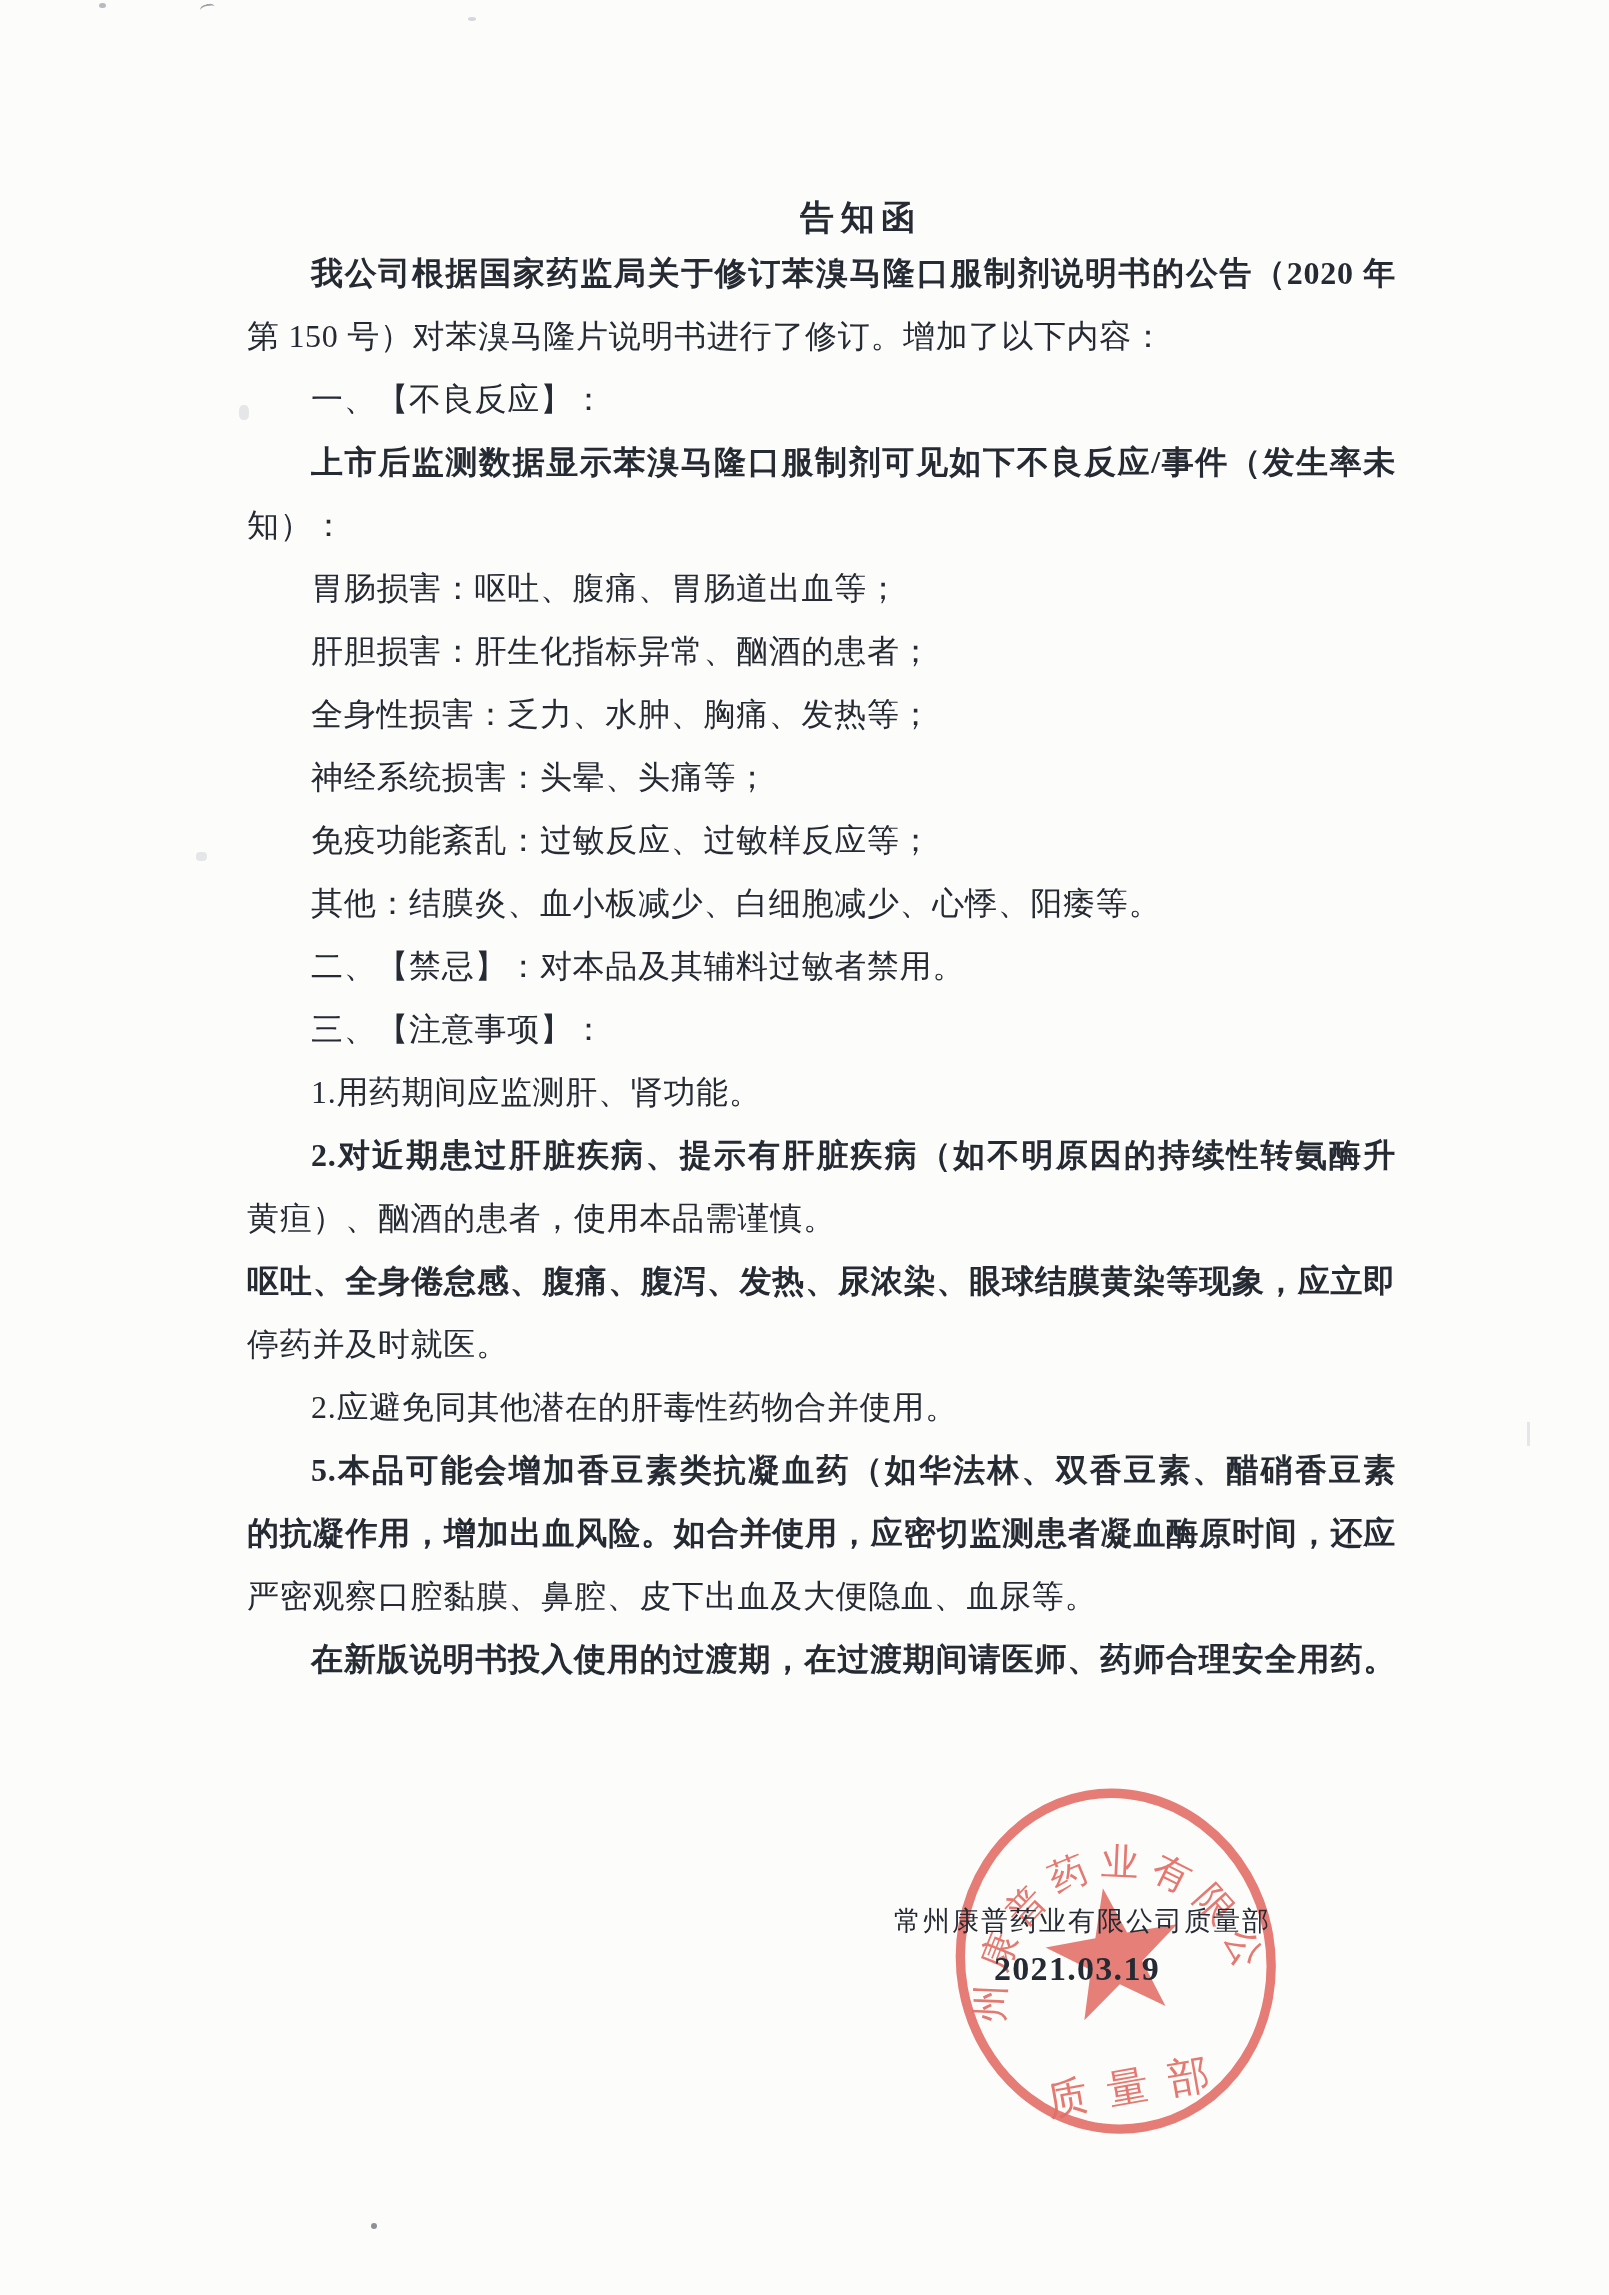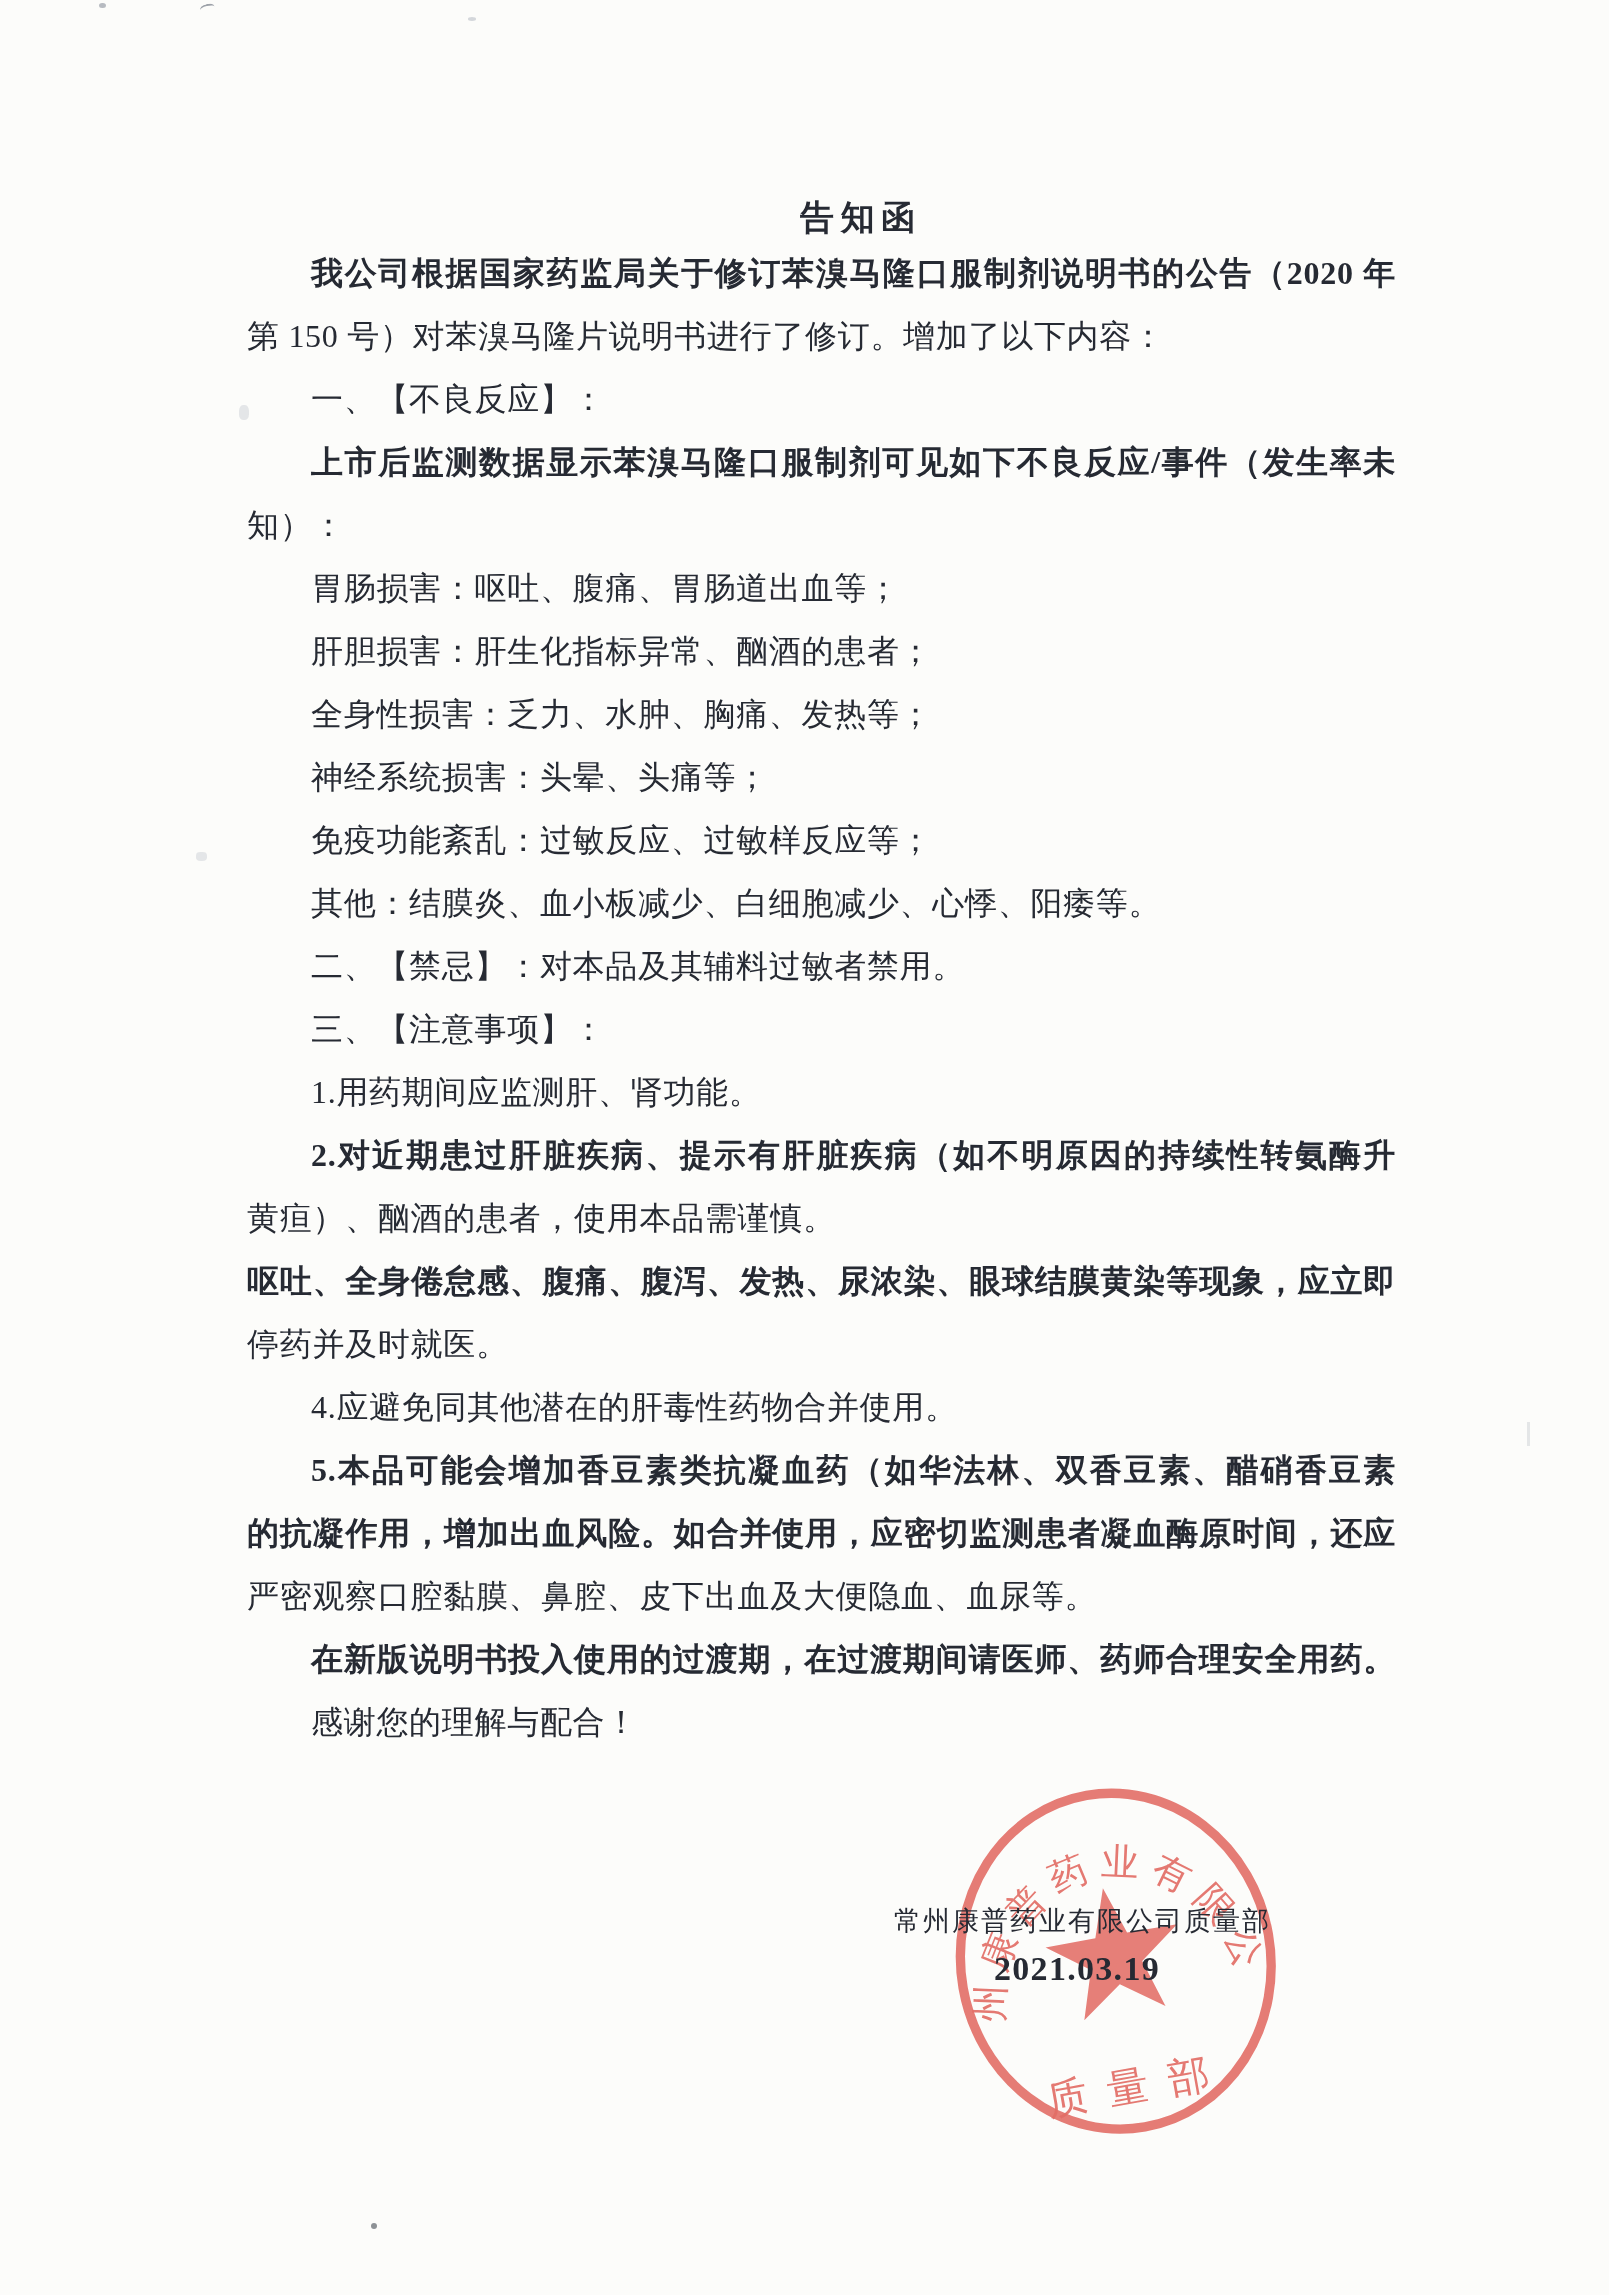--- a/index.html
+++ b/index.html
@@ -142,26 +142,25 @@
       <div class="line indent">神经系统损害：头晕、头痛等；</div>
       <div class="line indent">免疫功能紊乱：过敏反应、过敏样反应等；</div>
       <div class="line indent">其他：结膜炎、血小板减少、白细胞减少、心悸、阳痿等。</div>
       <div class="line indent">二、【禁忌】：对本品及其辅料过敏者禁用。</div>
       <div class="line indent">三、【注意事项】：</div>
       <div class="line indent">1.用药期间应监测肝、肾功能。</div>
       <div class="line indent full">2.对近期患过肝脏疾病、提示有肝脏疾病（如不明原因的持续性转氨酶升高，</div>
       <div class="line">黄疸）、酗酒的患者，使用本品需谨慎。</div>
       <div class="line full">呕吐、全身倦怠感、腹痛、腹泻、发热、尿浓染、眼球结膜黄染等现象，应立即</div>
       <div class="line">停药并及时就医。</div>
-      <div class="line indent">4.应避免同其他潜在的肝毒性药物合并使用。</div>
+      <div class="line indent">2.应避免同其他潜在的肝毒性药物合并使用。</div>
       <div class="line indent full">5.本品可能会增加香豆素类抗凝血药（如华法林、双香豆素、醋硝香豆素等）</div>
       <div class="line full">的抗凝作用，增加出血风险。如合并使用，应密切监测患者凝血酶原时间，还应</div>
       <div class="line">严密观察口腔黏膜、鼻腔、皮下出血及大便隐血、血尿等。</div>
       <div class="line indent full">在新版说明书投入使用的过渡期，在过渡期间请医师、药师合理安全用药。</div>
-      <div class="line indent">感谢您的理解与配合！</div>
     </div>
 
   <div class="signature-line">常州康普药业有限公司质量部</div>
 
   <div class="date-line">2021.03.19</div>
 
 </div>
 
 
 </body></html>

